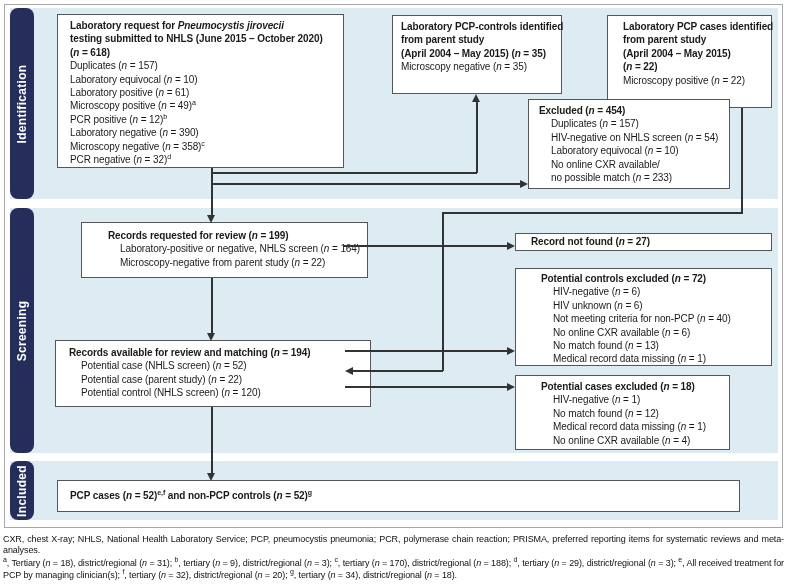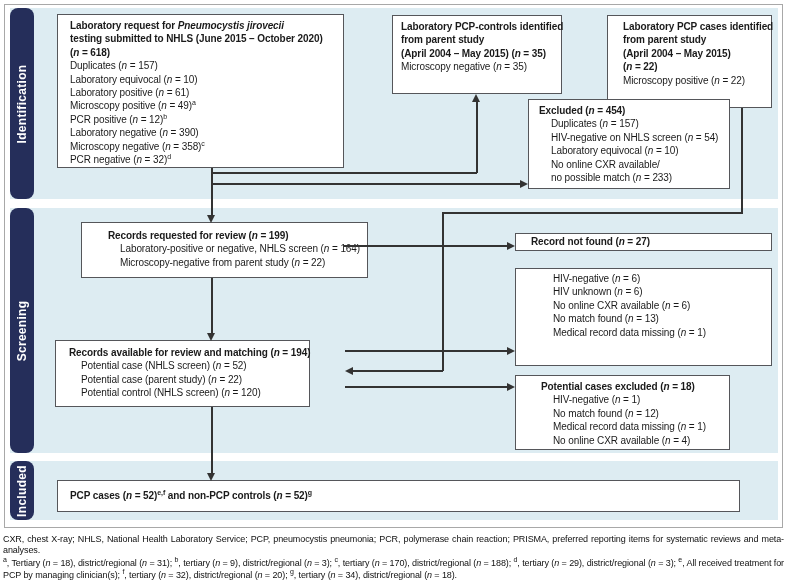--- a/index.html
+++ b/index.html
@@ -32,21 +32,21 @@
   .bx .ln.b{font-weight:bold;}
   .bx .ln.ind{padding-left:12px;}
   sup{font-size:7px;line-height:0;vertical-align:super;}
   .bx1{left:57px;top:14px;width:287px;height:154px;padding-left:12px;}
   .bx2{left:392px;top:15px;width:170px;height:79px;padding-left:8px;}
   .bx3{left:607px;top:15px;width:165px;height:93px;padding-left:15px;}
   .bx4{left:528px;top:99px;width:202px;height:90px;}
   .bx5{left:57px;top:222px;width:287px;height:56px;padding-left:26px;padding-top:6px;margin-left:24px;}
   .bx6{left:515px;top:233px;width:257px;height:18px;display:flex;align-items:center;padding:0 0 0 15px;}
   .bx7{left:515px;top:268px;width:257px;height:98px;padding-left:25px;padding-top:3px;}
-  .bx8{left:55px;top:340px;width:255px;height:67px;padding-left:13px;padding-top:5px;}
+  .bx8{left:55px;top:340px;width:316px;height:67px;padding-left:13px;padding-top:5px;}
   .bx9{left:515px;top:375px;width:215px;height:75px;padding-left:25px;}
   .bx10{left:57px;top:480px;width:683px;height:32px;display:flex;align-items:center;padding:0 0 0 12px;}
   .seg{position:absolute;background:var(--line);}
   .h{height:1.5px;} .v{width:1.5px;}
   .ah{position:absolute;width:0;height:0;}
   .ah.r{border-top:4.5px solid transparent;border-bottom:4.5px solid transparent;border-left:8px solid var(--line);}
   .ah.l{border-top:4.5px solid transparent;border-bottom:4.5px solid transparent;border-right:8px solid var(--line);}
   .ah.d{border-left:4.5px solid transparent;border-right:4.5px solid transparent;border-top:8px solid var(--line);}
   .ah.u{border-left:4.5px solid transparent;border-right:4.5px solid transparent;border-bottom:8px solid var(--line);}
   .footnotes{position:absolute;left:3px;top:534px;width:781px;font-size:9px;
@@ -109,22 +109,24 @@
     </div>
   <div class="bx bx5">
       <div class="ln b">Records requested for review (<i>n</i> = 199)</div>
       <div class="ln ind">Laboratory-positive or negative, NHLS screen (<i>n</i> = 164)</div>
       <div class="ln ind">Microscopy-negative from parent study (<i>n</i> = 22)</div>
     </div>
   <div class="bx bx6">
       <div class="ln b">Record not found (<i>n</i> = 27)</div>
     </div>
   <div class="bx bx7">
+      <div class="ln b">Potential controls excluded (<i>n</i> = 72)</div>
       <div class="ln ind">HIV-negative (<i>n</i> = 6)</div>
       <div class="ln ind">HIV unknown (<i>n</i> = 6)</div>
+      <div class="ln ind">Not meeting criteria for non-PCP (<i>n</i> = 40)</div>
       <div class="ln ind">No online CXR available (<i>n</i> = 6)</div>
       <div class="ln ind">No match found (<i>n</i> = 13)</div>
       <div class="ln ind">Medical record data missing (<i>n</i> = 1)</div>
     </div>
   <div class="bx bx8">
       <div class="ln b">Records available for review and matching (<i>n</i> = 194)</div>
       <div class="ln ind">Potential case (NHLS screen) (<i>n</i> = 52)</div>
       <div class="ln ind">Potential case (parent study) (<i>n</i> = 22)</div>
       <div class="ln ind">Potential control (NHLS screen) (<i>n</i> = 120)</div>
     </div>

